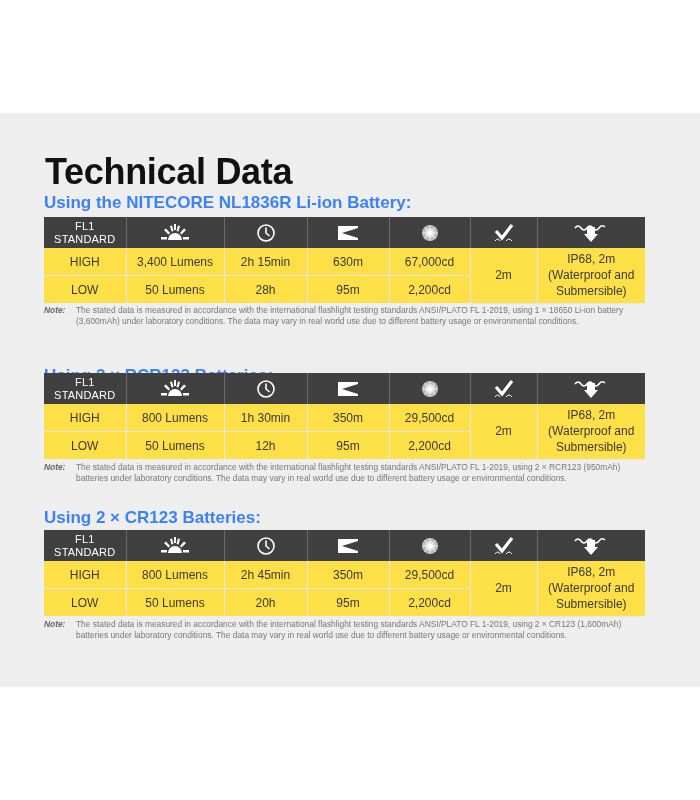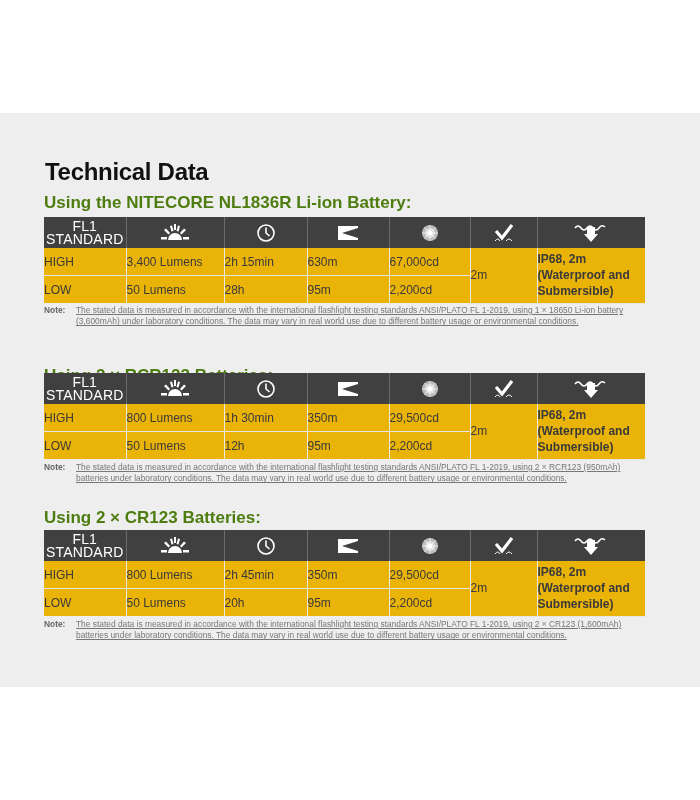--- a/index.html
+++ b/index.html
@@ -1,33 +1,33 @@
 <!DOCTYPE html>
 <html><head>
 <meta charset="utf-8">
 <style>
   html, body { margin:0; padding:0; }
   body { width:700px; height:800px; background:#ffffff; position:relative; overflow:hidden;
          font-family:"Liberation Sans", "DejaVu Sans", sans-serif; color:#333; }
   .panel { position:absolute; left:0; top:113px; width:700px; height:574px; background:#eeeeee; }
-  .main-title { position:absolute; left:45px; top:153px; font-size:24px; font-weight:bold; color:#111;
+  .main-title { position:absolute; left:45px; top:153px; font-size:36px; font-weight:bold; color:#111;
                 letter-spacing:-0.3px; line-height:38px; margin:0; }
-  .section-title { position:absolute; left:44px; font-size:17px; font-weight:bold; color:#4d7c0f; line-height:20px; margin:0; }
+  .section-title { position:absolute; left:44px; font-size:17px; font-weight:bold; color:#3b82f6; line-height:20px; margin:0; }
   table.spec { position:absolute; left:44px; width:601px; border-collapse:collapse; table-layout:fixed; }
   table.spec th { background:#404040; color:#fff; font-weight:normal; height:31px; padding:0;
                   border-left:1px solid #6a6a6a; text-align:center; vertical-align:middle; }
-  table.spec th:first-child { border-left:none; font-size:14px; line-height:13px; letter-spacing:0.2px; }
-  table.spec td { background:#eab308; font-size:12px; color:#3a3a3a; text-align:left; vertical-align:middle;
+  table.spec th:first-child { border-left:none; font-size:11px; line-height:13px; letter-spacing:0.2px; }
+  table.spec td { background:#fde047; font-size:12px; color:#3a3a3a; text-align:center; vertical-align:middle;
                   border-left:1px solid #e8e8e8; padding:0; height:27px; }
   table.spec tr.row-high td { border-bottom:1px solid #e6e6e6; }
   table.spec td:first-child { border-left:none; }
-  td.wp { line-height:16px;font-weight:bold; }
+  td.wp { line-height:16px; }
   .note { position:absolute; left:44px; width:600px; font-size:8.4px; line-height:11.3px; color:#777; display:flex; }
-  .note-label { font-weight:bold; color:#666; width:32px; flex:none; }
-  .note-text { flex:1;text-decoration:underline; }
+  .note-label { font-weight:bold; color:#666; width:32px; flex:none;font-style:italic; }
+  .note-text { flex:1; }
   svg { display:block; margin:0 auto; }
 </style>
 </head>
 <body>
 
 <div class="panel"></div>
 
 <h1 class="main-title">Technical Data</h1>
 
 <div id="sections">

